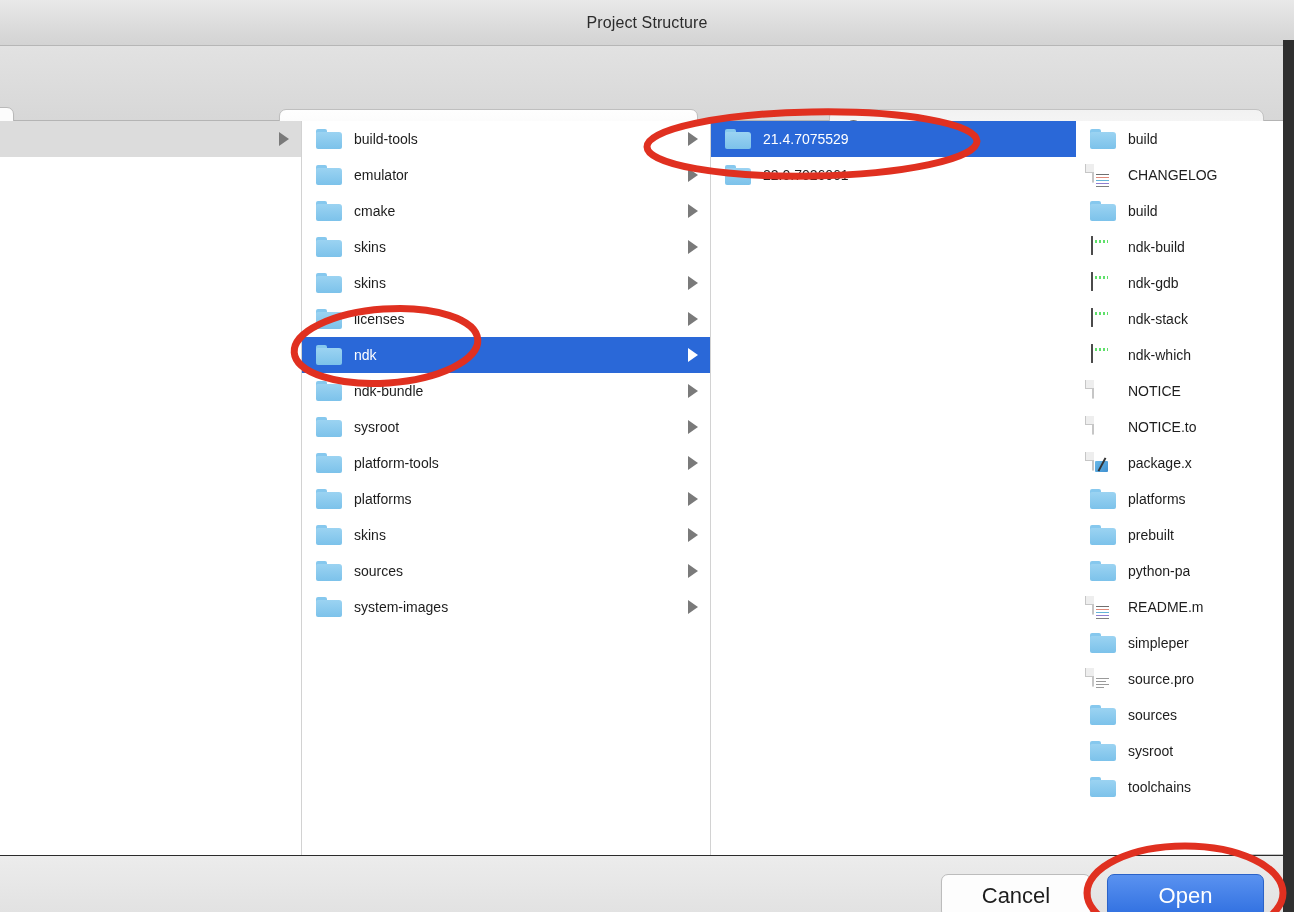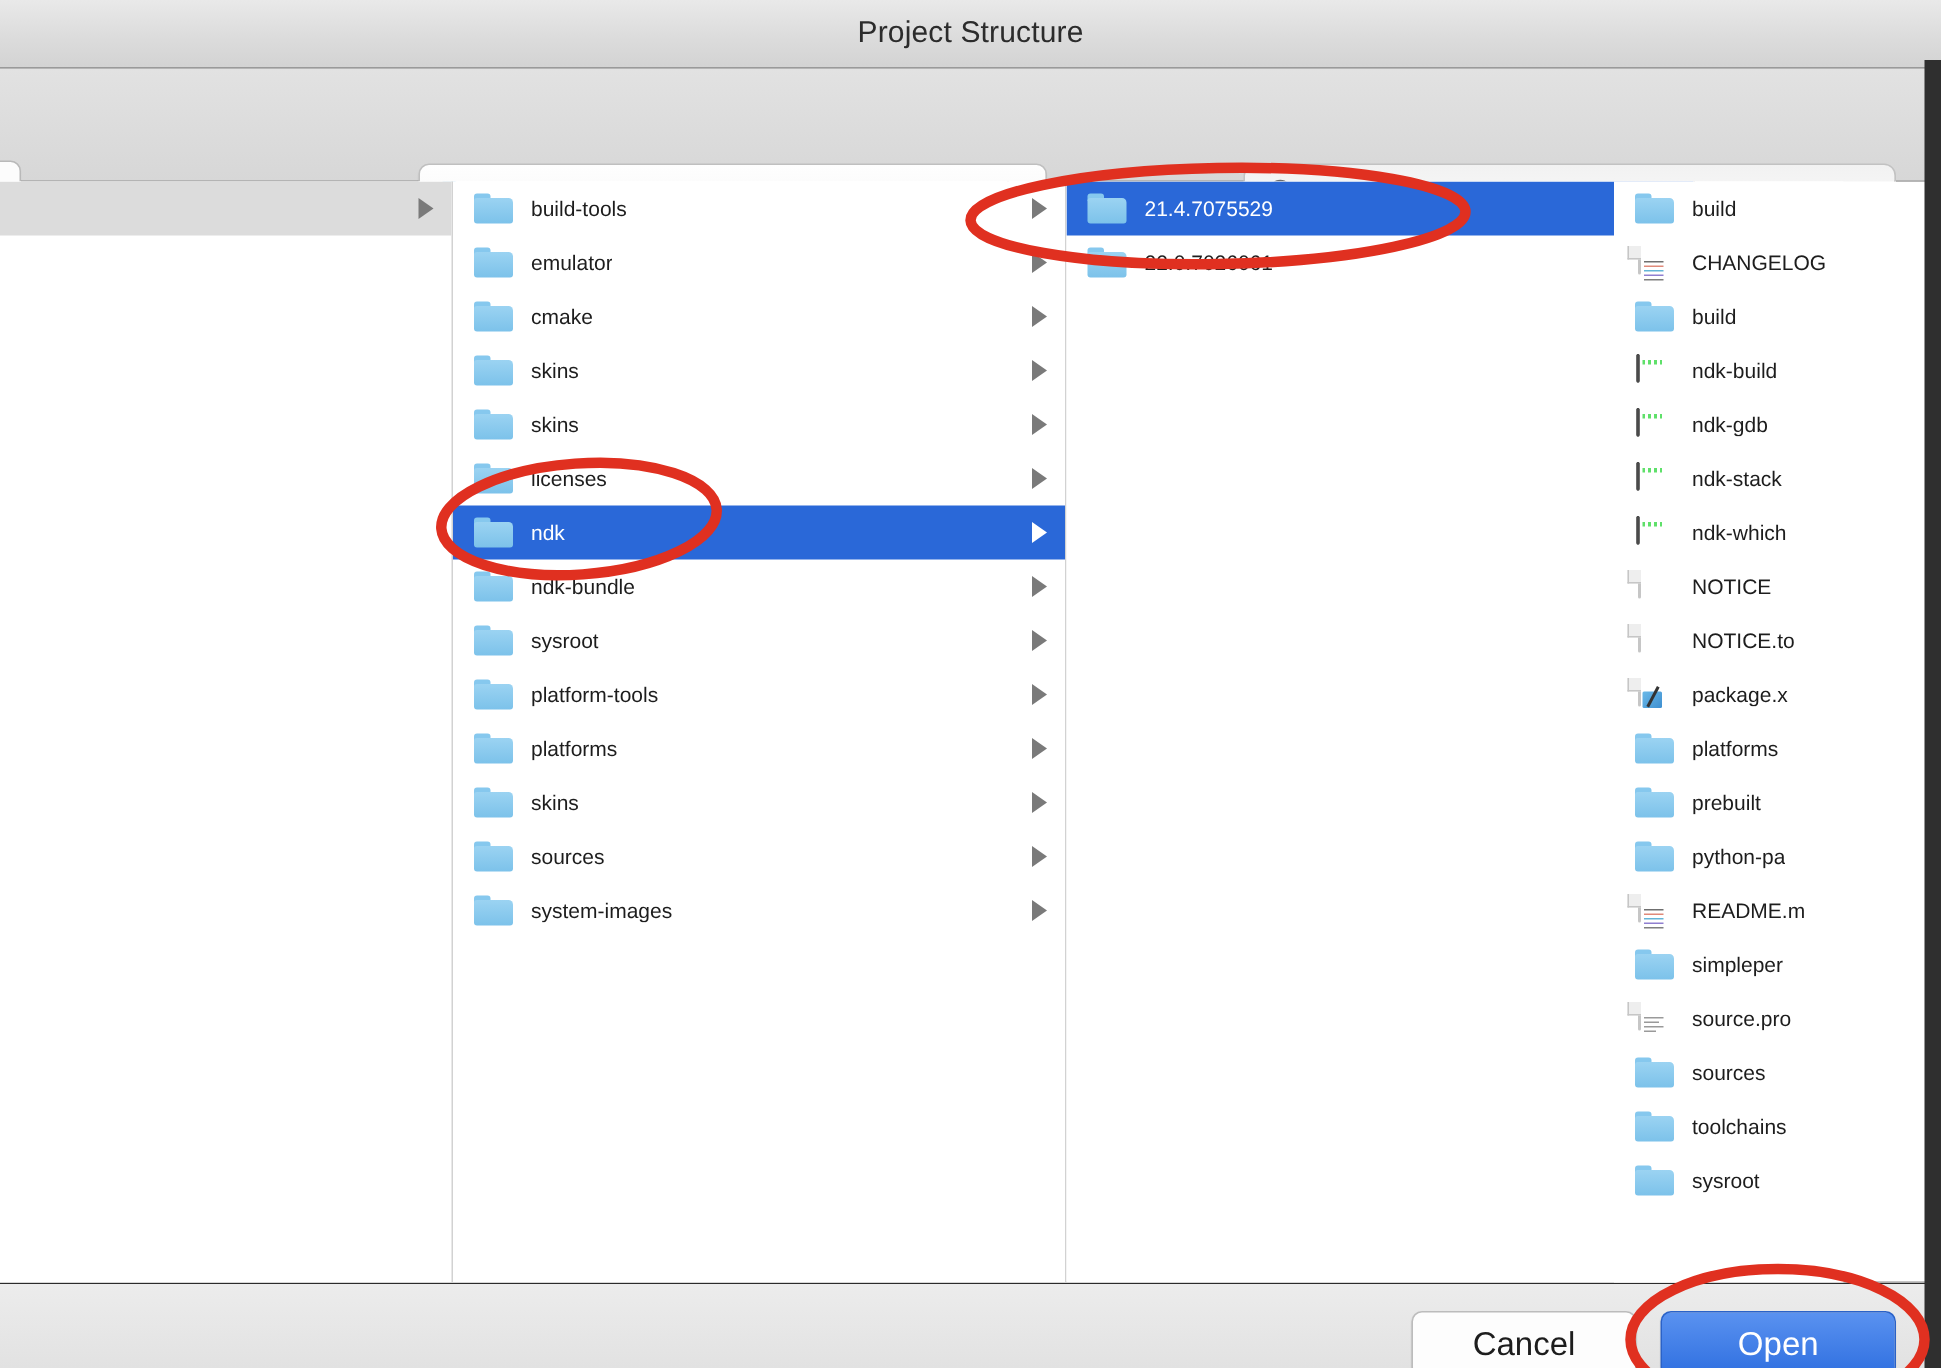--- a/index.html
+++ b/index.html
@@ -13,21 +13,21 @@
 
   
   .titlebar {
     position: absolute; left: 0; top: 0; width: 1294px; height: 46px;
     background: linear-gradient(to bottom, #e9e9e9 0%, #dcdcdc 55%, #d3d3d3 100%);
     border-bottom: 1px solid #b6b6b6;
   }
   .titlebar-text {
     position: absolute; left: 0; top: 0; width: 1294px; height: 45px;
     line-height: 45px; text-align: center;
-    font-size: 20px; color: #2c2c2c; letter-spacing: .1px;
+    font-size: 16px; color: #2c2c2c; letter-spacing: .1px;
   }
 
   
   .toolbar {
     position: absolute; left: 0; top: 46px; width: 1294px; height: 75px;
     background: linear-gradient(to bottom, #e2e2e2 0%, #d7d7d7 100%);
     border-bottom: 1px solid #b4b4b4;
   }
   
   .nav-stub {
@@ -371,25 +371,25 @@
         <div class="row">
           <span class="ico"><span class="doc docg"><i class="ln l1"></i><i class="ln l2"></i><i class="ln l3"></i><i class="ln l4"></i></span></span>
           <span class="name">source.pro</span>
         </div>
         <div class="row">
           <span class="ico"><span class="folder"><span class="tab"></span><span class="body"></span></span></span>
           <span class="name">sources</span>
         </div>
         <div class="row">
           <span class="ico"><span class="folder"><span class="tab"></span><span class="body"></span></span></span>
+          <span class="name">sysroot</span>
+        </div>
+        <div class="row">
+          <span class="ico"><span class="folder"><span class="tab"></span><span class="body"></span></span></span>
           <span class="name">toolchains</span>
-        </div>
-        <div class="row">
-          <span class="ico"><span class="folder"><span class="tab"></span><span class="body"></span></span></span>
-          <span class="name">sysroot</span>
         </div>
       </div>
   </div>
 
   <div class="bottombar"></div>
   <div class="btn btn-cancel">Cancel</div>
   <div class="btn btn-open">Open</div>
 
   <div class="right-edge"></div>
 

